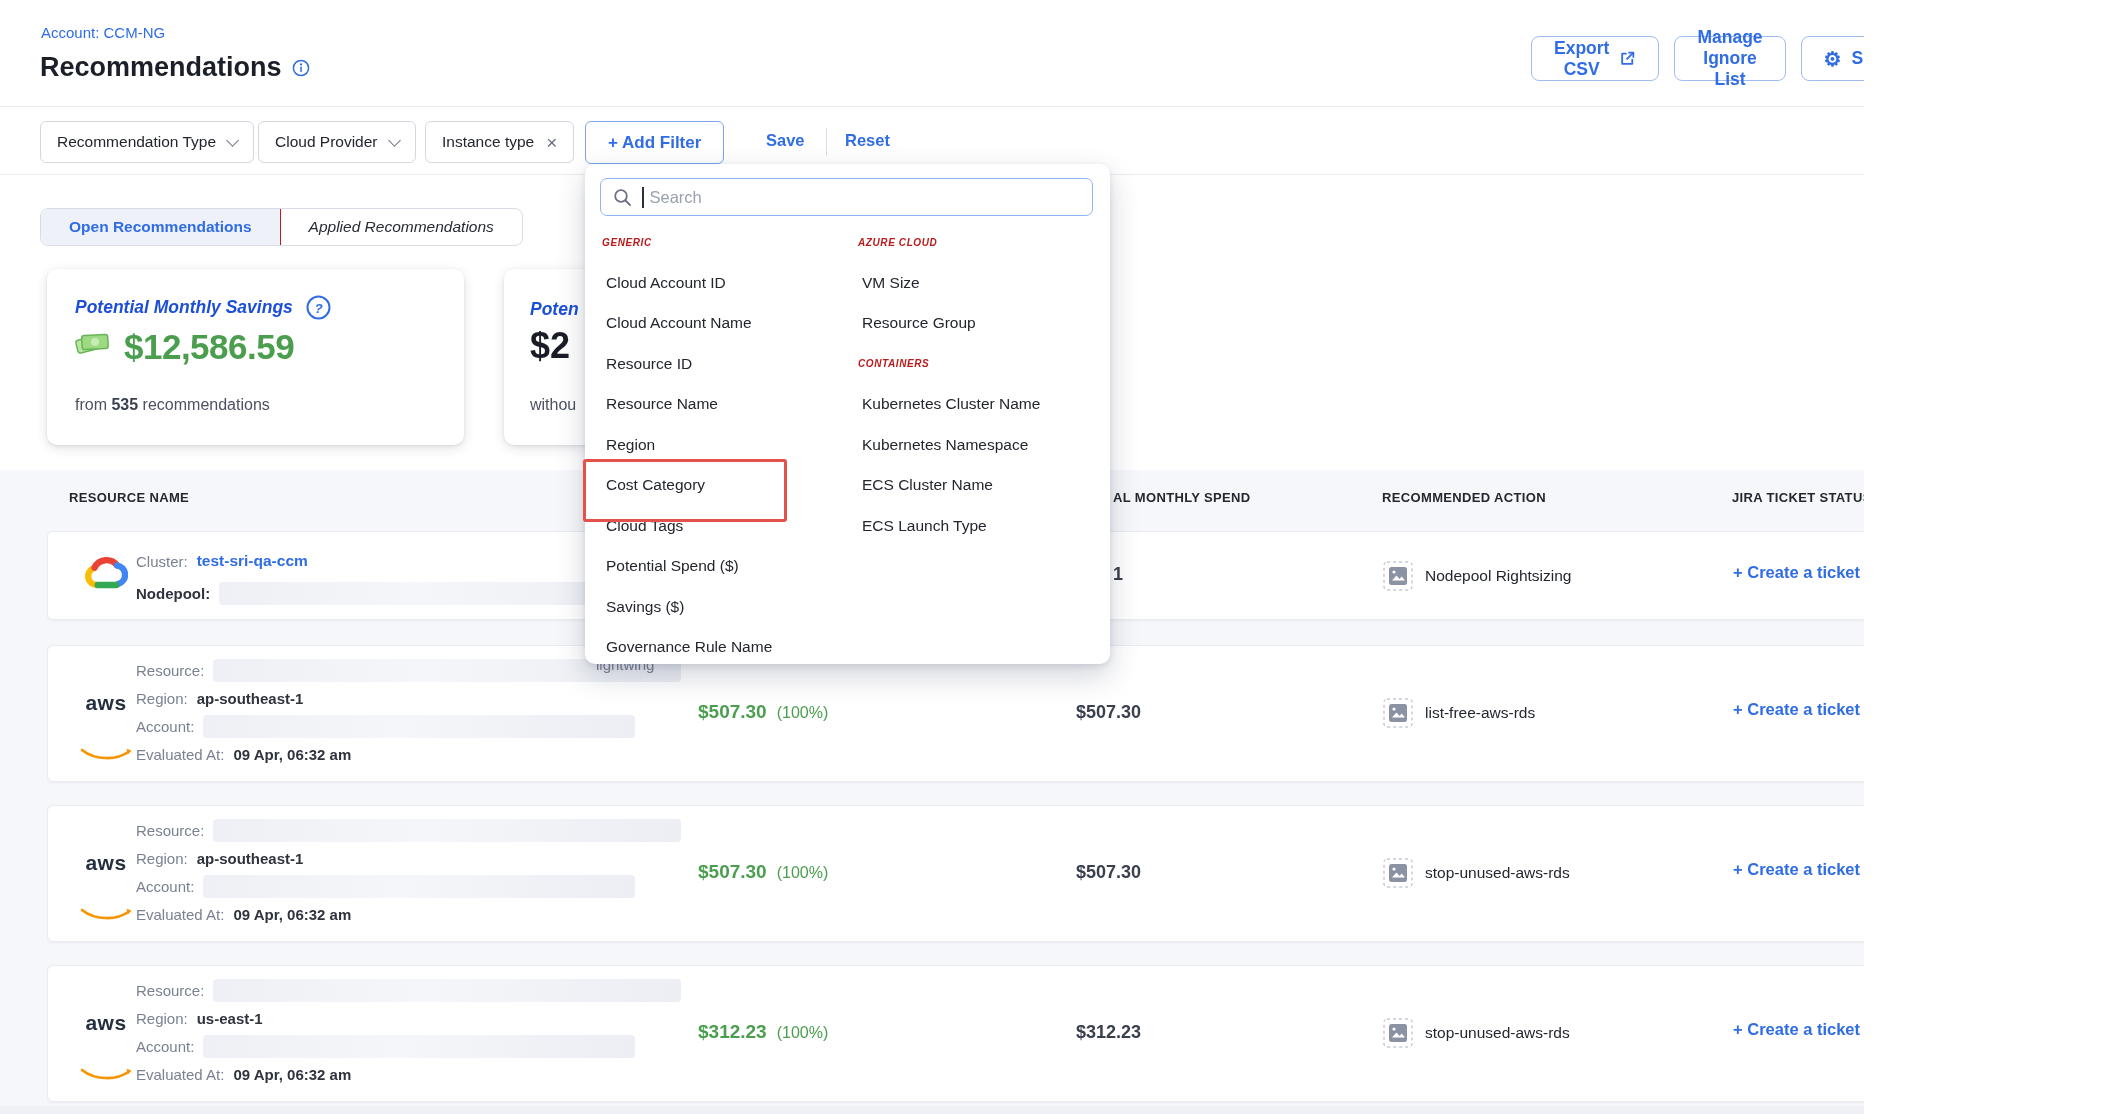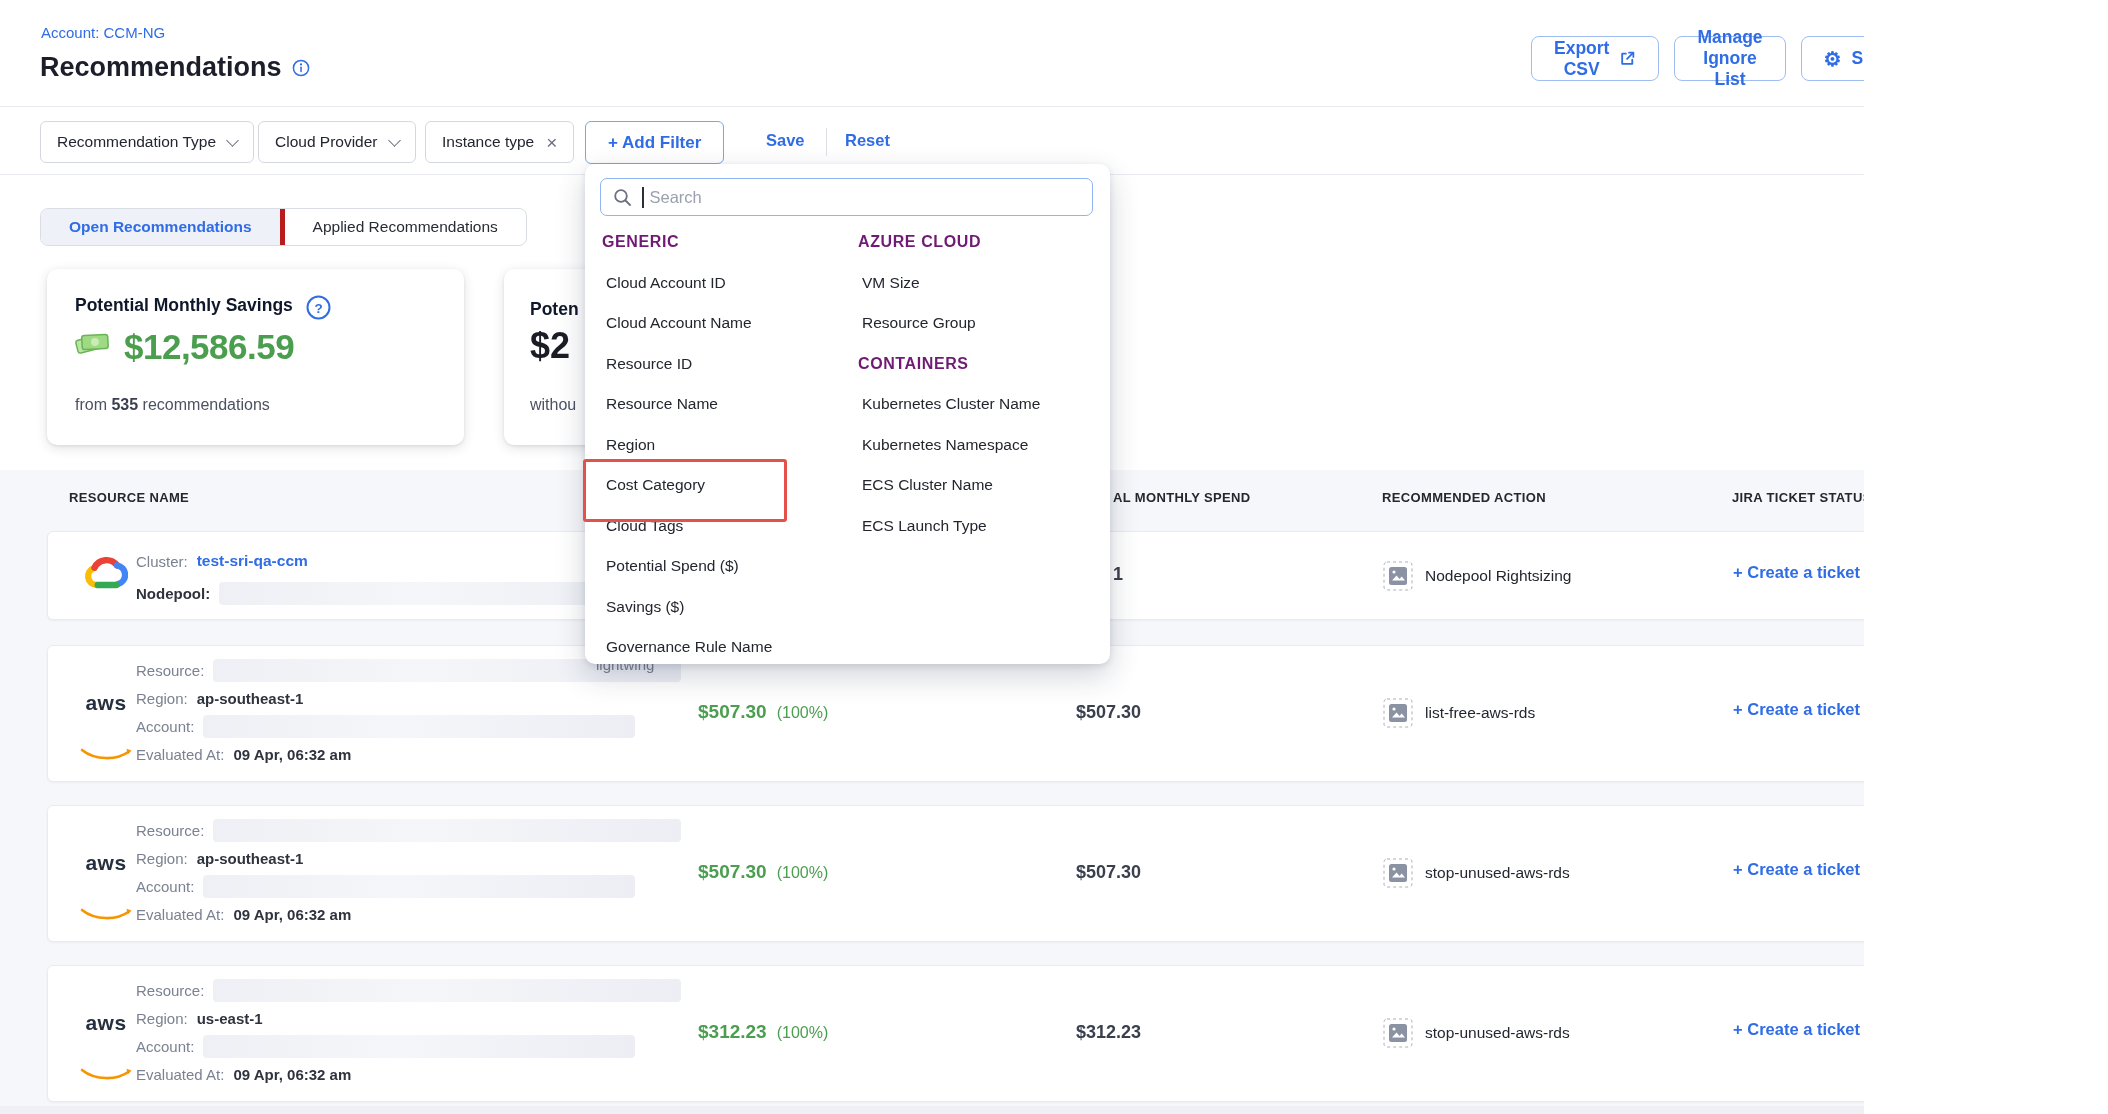--- a/index.html
+++ b/index.html
@@ -24,28 +24,28 @@
   .add-filter{position:absolute;left:585px;top:121px;height:43px;border:1px solid #7ea4ea;border-radius:6px;
         color:#2f6ce5;font-weight:700;font-size:17px;display:flex;align-items:center;padding:0 22px;background:#fff;cursor:pointer;box-sizing:border-box;}
   .txt-link{position:absolute;top:131px;font-size:16.5px;font-weight:700;color:#2f6ce5;cursor:pointer;}
   .vsep{position:absolute;left:826px;top:128px;width:1px;height:28px;background:#dcdfe6;}
   .funnel-wrap{position:absolute;left:2016px;top:128px;display:flex;align-items:center;gap:6px;cursor:pointer;}
   
   .tabs{position:absolute;left:40px;top:208px;height:36px;display:flex;border:1px solid #d9dce4;
         border-radius:8px;overflow:hidden;background:#fff;}
   .tab{display:flex;align-items:center;padding:0 28px;font-size:15.5px;cursor:pointer;}
   .tab.active{background:#eef1f7;color:#2f6ce5;font-weight:700;}
-  .tab.inactive{color:#272b34;border-left:5px solid #b91c1c;}
+  .tab.inactive{color:#272b34;border-left:1px solid #b91c1c;font-style:italic;}
   
   .card{position:absolute;background:#fff;border-radius:10px;
         box-shadow:0 1px 3px rgba(30,40,60,.10),0 3px 12px rgba(30,40,60,.13);}
   .card1{left:47px;top:269px;width:417px;height:176px;}
   .card2{left:504px;top:269px;width:420px;height:176px;}
-  .card-title{position:absolute;left:28px;top:26px;display:flex;align-items:flex-start;gap:13px;
-        font-size:17.5px;font-weight:700;color:#0f172a;white-space:nowrap;}
+  .card-title{position:absolute;left:28px;top:26px;display:flex;align-items:center;gap:13px;
+        font-size:17.5px;font-weight:700;color:#1d4ed8;white-space:nowrap;font-style:italic;}
   .amount-row{position:absolute;left:28px;top:58px;display:flex;align-items:flex-start;gap:12px;}
   .amount-green{font-size:35px;font-weight:700;color:#4a9e4e;letter-spacing:-.5px;}
   .amount-dark{font-size:36px;font-weight:700;color:#1b1d26;}
   .card-sub{position:absolute;left:28px;top:120px;font-size:16px;color:#4c5163;white-space:nowrap;margin-top:7px;}
   .card-sub b{color:#3a3f50;}
   
   .table-bg{position:absolute;left:0;top:470px;width:2108px;height:644px;background:#f6f7fa;}
   .col-head{position:absolute;top:490px;font-size:13px;font-weight:700;color:#24272f;letter-spacing:.35px;white-space:nowrap;}
   .row{position:absolute;left:47px;width:2016px;background:#fff;border:1px solid #e9ebf0;border-radius:6px;
        box-shadow:0 1px 2px rgba(40,50,70,.05);box-sizing:border-box;}
@@ -72,21 +72,21 @@
         box-shadow:0 2px 6px rgba(30,40,70,.12),0 12px 30px rgba(30,40,70,.20);}
   .search-box{position:absolute;left:15px;top:14px;width:493px;height:38px;border:1.5px solid #8fb5f3;border-radius:7px;
         display:flex;align-items:center;gap:10px;padding:0 12px;box-sizing:border-box;}
   .search-box input{border:none;outline:none;flex:1;font-size:16.5px;font-family:inherit;color:#23262f;background:transparent;}
   .search-box input::placeholder{color:#9aa0ae;}
   .caret{width:1.5px;height:21px;background:#2b2f3a;margin-right:-6px;}
   .dd-col{position:absolute;top:58px;display:flex;flex-direction:column;}
   .dd-col.left{left:17px;width:235px;}
   .dd-col.right{left:273px;width:240px;}
   .slot{height:40.5px;display:flex;align-items:center;font-size:15.5px;color:#23262e;}
-  .slot.sec{font-size:16px;font-weight:700;letter-spacing:.6px;color:#701a75;}
+  .slot.sec{font-size:10px;font-weight:700;letter-spacing:.6px;color:#b91c1c;font-style:italic;}
   .slot.opt{cursor:pointer;padding-left:4px;}
   .red-box{position:absolute;left:-2px;top:295px;width:198px;height:57px;border:3px solid #e4504a;border-radius:3px;pointer-events:none;}
   .bottom-strip{position:absolute;left:0;top:1106px;width:2108px;height:8px;background:#eef0f5;}
 </style>
 </head>
 <body>
 
 <div class="page">
 
   <div class="breadcrumb">Account: CCM-NG</div>

